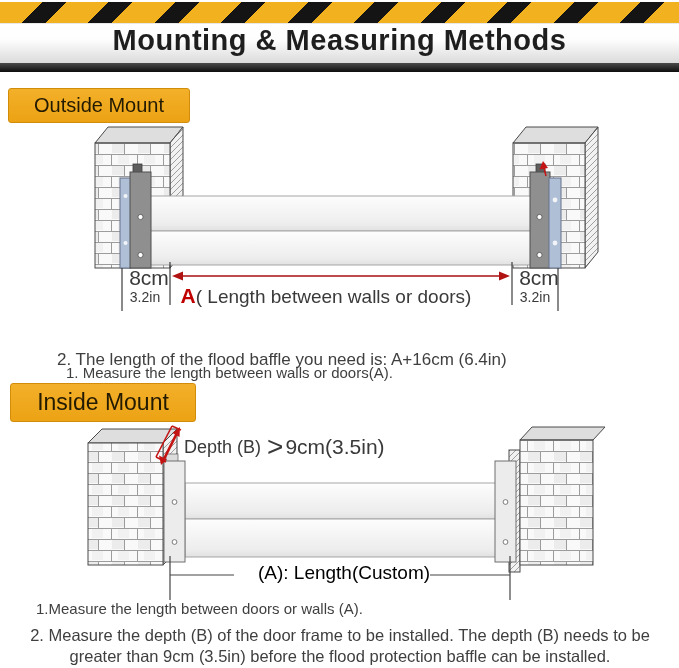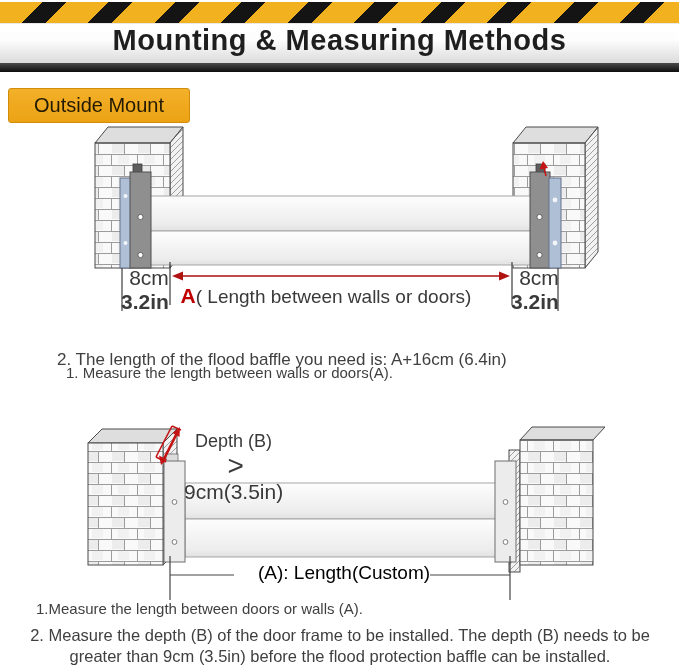--- a/index.html
+++ b/index.html
@@ -20,26 +20,26 @@
 
   
   .badge{background:linear-gradient(#f3b02a,#eca214);border:1px solid #d18c0a;border-radius:3px;
     display:flex;align-items:center;justify-content:center;color:#231a02;}
   .badge-outside{left:8px;top:88px;width:180px;height:33px;font-size:20px;}
   .badge-inside{left:10px;top:383px;width:184px;height:37px;font-size:23px;}
 
   
   .dim{width:54px;text-align:center;color:#3a3a3a;line-height:1.12;}
   .dim .cm{font-size:21px;margin-left:8px;}
-  .dim .inch{font-size:21px;font-weight:bold;}
+  .dim .inch{font-size:14px;}
   .dim-left{left:118px;top:266px;}
   .dim-right{left:508px;top:266px;}
   .a-label{left:157px;top:284px;width:338px;text-align:center;font-size:19px;color:#3a3a3a;white-space:nowrap;}
   .a-label .letter{color:#c00000;font-weight:bold;font-size:21px;}
-  .depth-label{left:184px;top:431px;height:32px;display:flex;align-items:center;color:#3a3a3a;white-space:nowrap;flex-direction:column;}
+  .depth-label{left:184px;top:431px;height:32px;display:flex;align-items:center;color:#3a3a3a;white-space:nowrap;}
   .depth-label .d1{font-size:18px;}
   .depth-label .gt{font-size:28px;font-weight:400;margin:0 2px 0 6px;line-height:1;}
   .depth-label .d2{font-size:21px;}
   .length-label{left:246px;top:562px;width:196px;text-align:center;font-size:19px;color:#000000;white-space:nowrap;}
 
   
   .step{color:#3f3f3f;white-space:nowrap;}
   .step-o1{left:66px;top:324px;font-size:15px;margin-top:40px;}
   .step-o2{left:57px;top:350px;font-size:17px;}
   .step-i1{left:36px;top:600px;font-size:15px;}
@@ -197,20 +197,23 @@
     <div class="inch">3.2in</div>
   </div>
 
   <div class="abs a-label">
     <span class="letter">A</span><span>( Length between walls or doors)</span>
   </div>
 
   <div class="abs step step-o1">1. Measure the length between walls or doors(A).</div>
   <div class="abs step step-o2">2. The length of the flood baffle you need is: A+16cm (6.4in)</div>
 
+  <div class="abs badge badge-inside">
+    <span>Inside Mount</span>
+  </div>
 
   <div class="abs depth-label">
     <span class="d1">Depth (B)</span>
     <span class="gt">&gt;</span>
     <span class="d2">9cm(3.5in)</span>
   </div>
 
   <div class="abs length-label">(A): Length(Custom)</div>
 
   <div class="abs step step-i1">1.Measure the length between doors or walls (A).</div>

